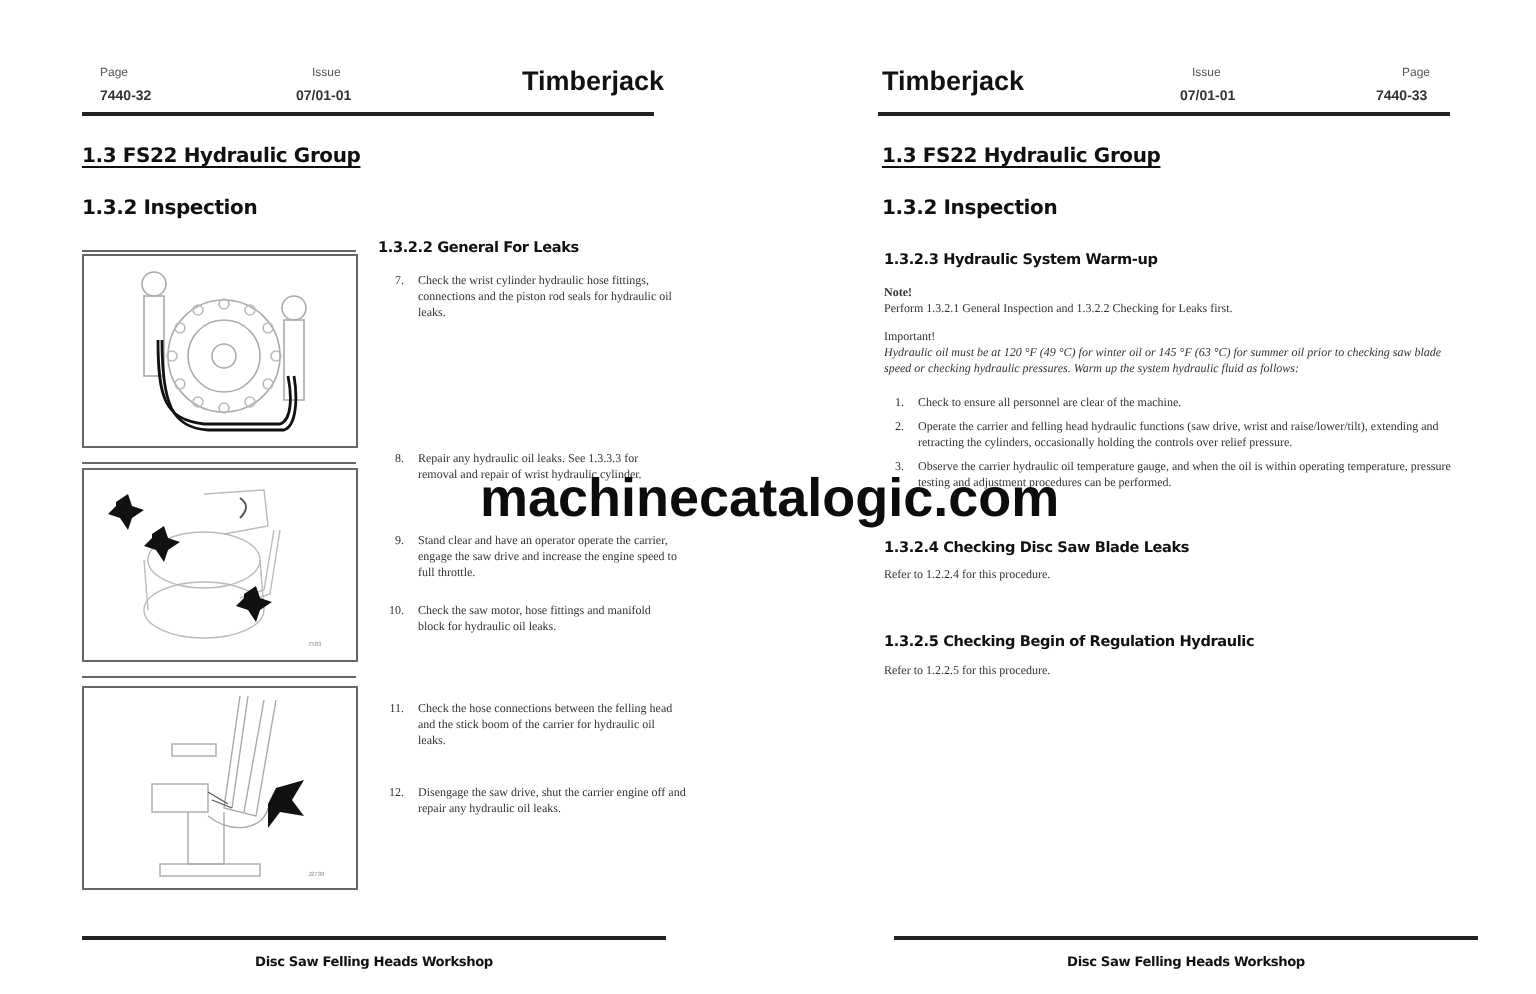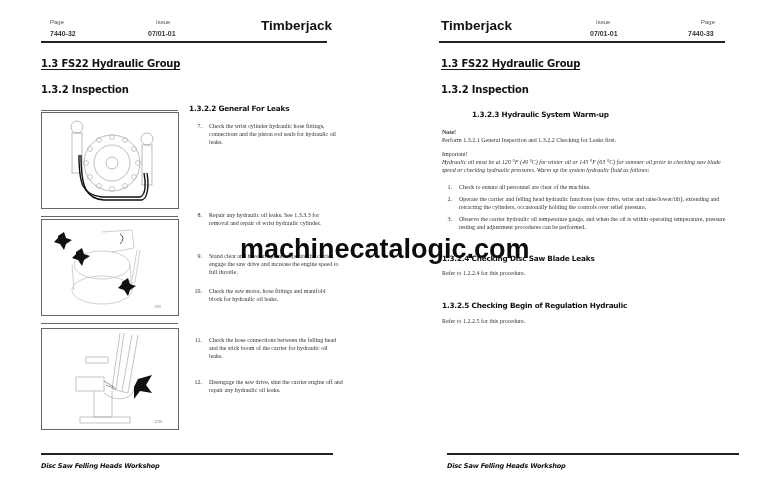--- a/index.html
+++ b/index.html
@@ -1,20 +1,20 @@
 <!DOCTYPE html>
 <html><head>
 <meta charset="utf-8">
 <style>
   html, body { margin:0; padding:0; }
   body {
     width:768px; height:497px; background:#ffffff; position:relative; overflow:hidden;
     font-family:"Liberation Serif", serif; color:#222;
   }
-  .page { position:absolute; top:2px; height:389px; }
+  .page { position:absolute; top:17px; height:389px; }
   .page.left { left:0; width:384px; }
   .page.right { left:384px; width:384px; }
 
   .hdr-label { position:absolute; font-family:"Liberation Sans", sans-serif; font-size:6px; color:#555; }
   .hdr-val { position:absolute; font-family:"Liberation Sans", sans-serif; font-size:7px; font-weight:bold; color:#333; }
   .brand { position:absolute; font-family:"Liberation Sans", sans-serif; font-size:13.5px; font-weight:bold; color:#111; }
   .rule { position:absolute; height:2px; background:#222; }
 
   .h1 { position:absolute; font-family:"DejaVu Sans", sans-serif; font-size:10px; font-weight:bold; color:#111; text-decoration:underline; text-underline-offset:2px; letter-spacing:-0.2px; }
   .h2 { position:absolute; font-family:"DejaVu Sans", sans-serif; font-size:10px; font-weight:bold; color:#111; letter-spacing:-0.2px; }
@@ -24,21 +24,21 @@
   .step .num { width:14px; text-align:right; padding-right:7px; flex:none; }
   .step .txt { flex:1; }
 
   .figure { position:absolute; border:1px solid #666; background:#fff; overflow:hidden; }
   .fig-sep { position:absolute; height:1px; background:#666; }
 
   .para { position:absolute; font-size:6px; line-height:7.8px; color:#333; }
   .para.ital { font-style:italic; }
   .para.bold { font-weight:bold; }
 
-  .footer { position:absolute; font-family:"DejaVu Sans", sans-serif; font-size:6.6px; font-weight:bold; color:#111; text-align:left; letter-spacing:-0.2px;font-style:italic; }
+  .footer { position:absolute; font-family:"DejaVu Sans", sans-serif; font-size:6.6px; font-weight:bold; color:#111; text-align:center; letter-spacing:-0.2px; }
 
   .watermark {
     position:absolute; left:240px; top:236px; font-family:"Liberation Sans", sans-serif; font-weight:bold;
     font-size:27px; color:#000000; opacity:0.95; letter-spacing:0px; white-space:nowrap; line-height:1;
   }
 </style>
 </head>
 <body>
 
 <div class="page left">
@@ -158,21 +158,21 @@
   <span class="brand" style="left:57px;top:16px;">Timberjack</span>
   <span class="hdr-label" style="left:212px;top:17px;">Issue</span>
   <span class="hdr-val" style="left:206px;top:28px;">07/01-01</span>
   <span class="hdr-label" style="left:317px;top:17px;">Page</span>
   <span class="hdr-val" style="left:304px;top:28px;">7440-33</span>
   <div class="rule" style="left:55px;top:39px;width:286px;"></div>
 
   <span class="h1" style="left:57px;top:56px;">1.3  FS22 Hydraulic Group</span>
   <span class="h2" style="left:57px;top:82px;">1.3.2  Inspection</span>
 
-  <span class="h3" style="left:58px;top:108px;margin-left:30px;">1.3.2.3  Hydraulic System Warm-up</span>
+  <span class="h3" style="left:58px;top:108px;">1.3.2.3  Hydraulic System Warm-up</span>
   <span class="para bold" style="left:58px;top:127px;">Note!</span>
   <span class="para" style="left:58px;top:135px;width:300px;">Perform 1.3.2.1 General Inspection and 1.3.2.2 Checking for Leaks first.</span>
   <span class="para" style="left:58px;top:149px;">Important!</span>
   <span class="para ital" style="left:58px;top:157px;width:290px;">Hydraulic oil must be at 120 °F (49 °C) for winter oil or 145 °F (63 °C) for summer oil prior to checking saw blade speed or checking hydraulic pressures. Warm up the system hydraulic fluid as follows:</span>
 
   <div class="step" style="left:54px;top:182px;width:290px;">
     <span class="num">1.</span>
     <span class="txt">Check to ensure all personnel are clear of the machine.</span>
   </div>
   <div class="step" style="left:54px;top:194px;width:290px;">

